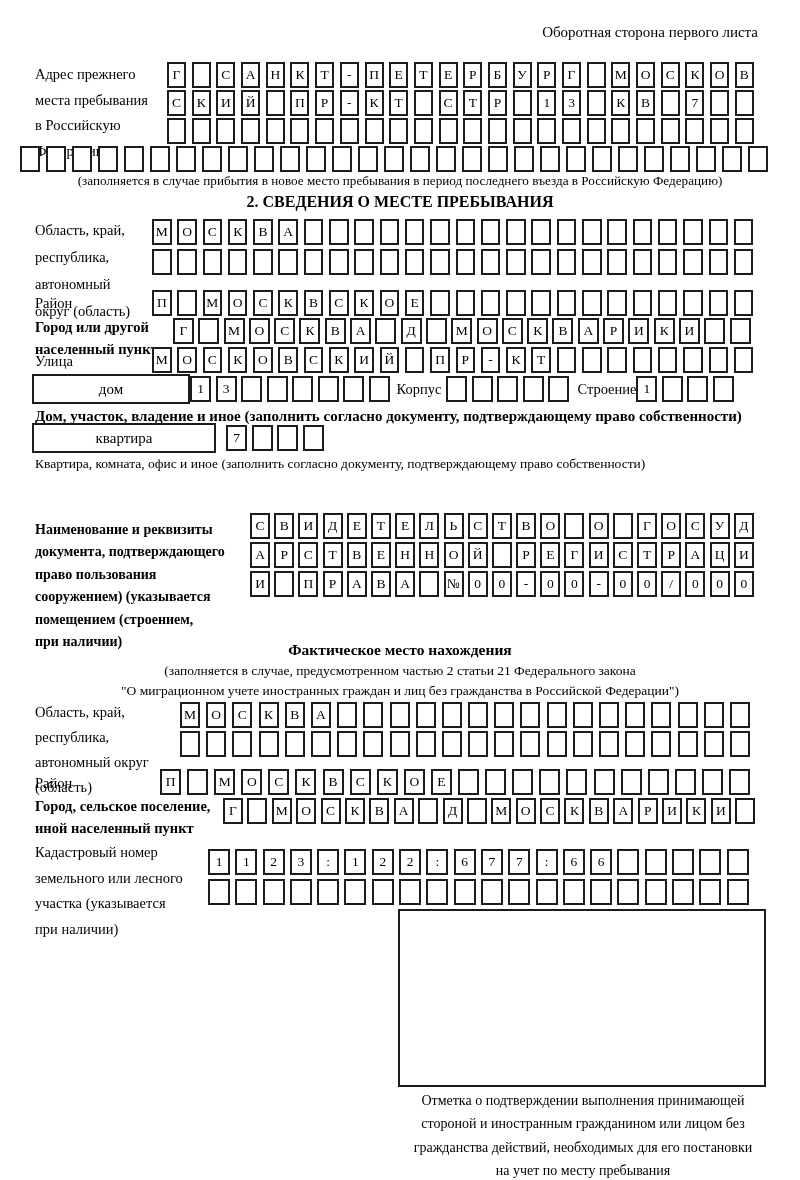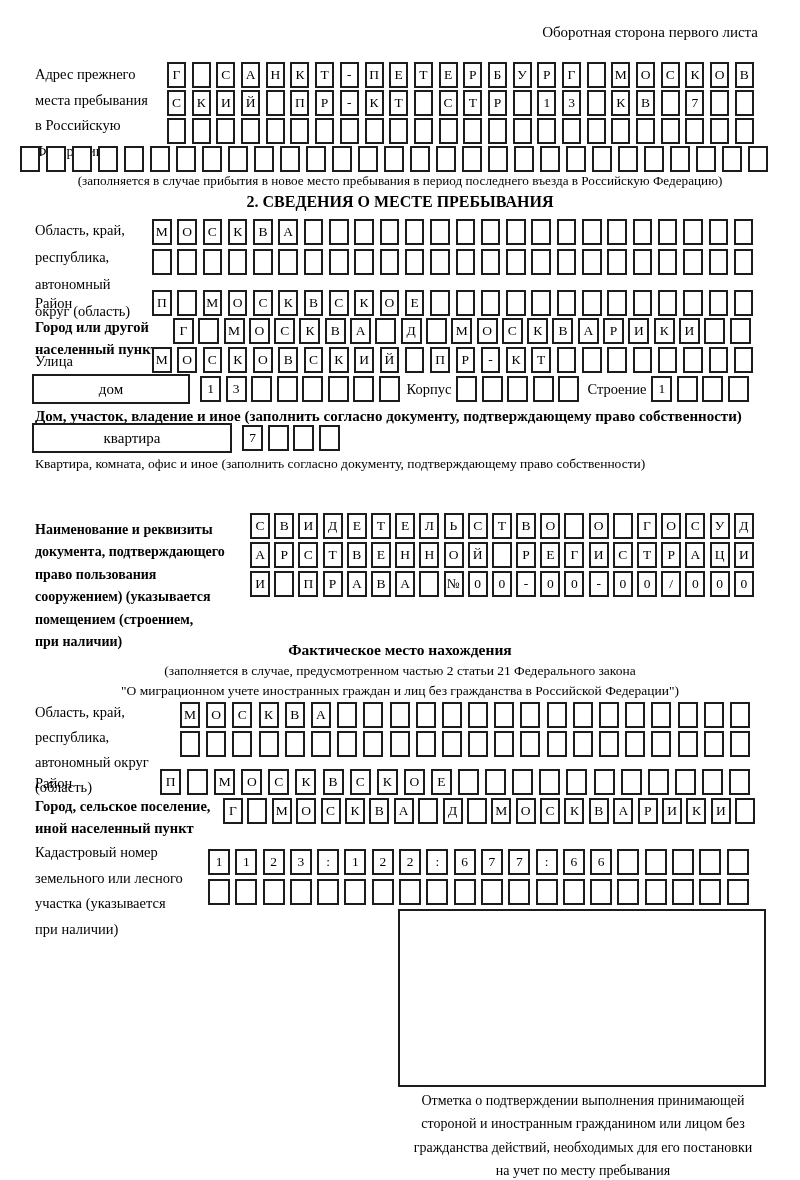--- a/index.html
+++ b/index.html
@@ -295,51 +295,51 @@
       <span class="cell"></span>
       <span class="cell"></span>
       <span class="cell"></span>
       <span class="cell"></span>
       <span class="cell"></span>
       <span class="cell"></span>
       <span class="cell"></span>
     </div>
 
   <div class="flexrow" style="left:32px;top:374px;height:30px;">
-    <div class="widebox" style="width:158px;margin-right:10px;">дом</div>
+    <div class="widebox" style="width:158px;margin-right:0;">дом</div>
     <div class="inlinecells" style="--bw:21px;--gp:4.5px;margin-right:7px;">
         <span class="cell">1</span>
         <span class="cell">3</span>
         <span class="cell"></span>
         <span class="cell"></span>
         <span class="cell"></span>
         <span class="cell"></span>
         <span class="cell"></span>
         <span class="cell"></span>
       </div>
     <div class="rowlab" style="margin-right:5px;">Корпус</div>
     <div class="inlinecells" style="--bw:21px;--gp:4.5px;margin-right:8px;">
         <span class="cell"></span>
         <span class="cell"></span>
         <span class="cell"></span>
         <span class="cell"></span>
         <span class="cell"></span>
       </div>
-    <div class="rowlab" style="margin-right:5px;">Строение</div>
+    <div class="rowlab" style="">Строение</div>
     <div class="inlinecells" style="--bw:21px;--gp:4.5px;">
         <span class="cell">1</span>
         <span class="cell"></span>
         <span class="cell"></span>
         <span class="cell"></span>
       </div>
   </div>
   <div class="note" style="left:35px;top:408px;font-size:15px;font-weight:bold;">Дом, участок, владение и иное (заполнить согласно документу, подтверждающему право собственности)</div>
 
   <div class="flexrow" style="left:32px;top:423px;height:30px;">
-    <div class="widebox" style="width:200px;margin-right:10px;">квартира</div>
+    <div class="widebox" style="width:184px;margin-right:10px;">квартира</div>
     <div class="inlinecells" style="--bw:21px;--gp:4.5px;">
         <span class="cell">7</span>
         <span class="cell"></span>
         <span class="cell"></span>
         <span class="cell"></span>
       </div>
   </div>
   <div class="note" style="left:35px;top:456px;font-size:13.5px;">Квартира, комната, офис и иное (заполнить согласно документу, подтверждающему право собственности)</div>
 
 

